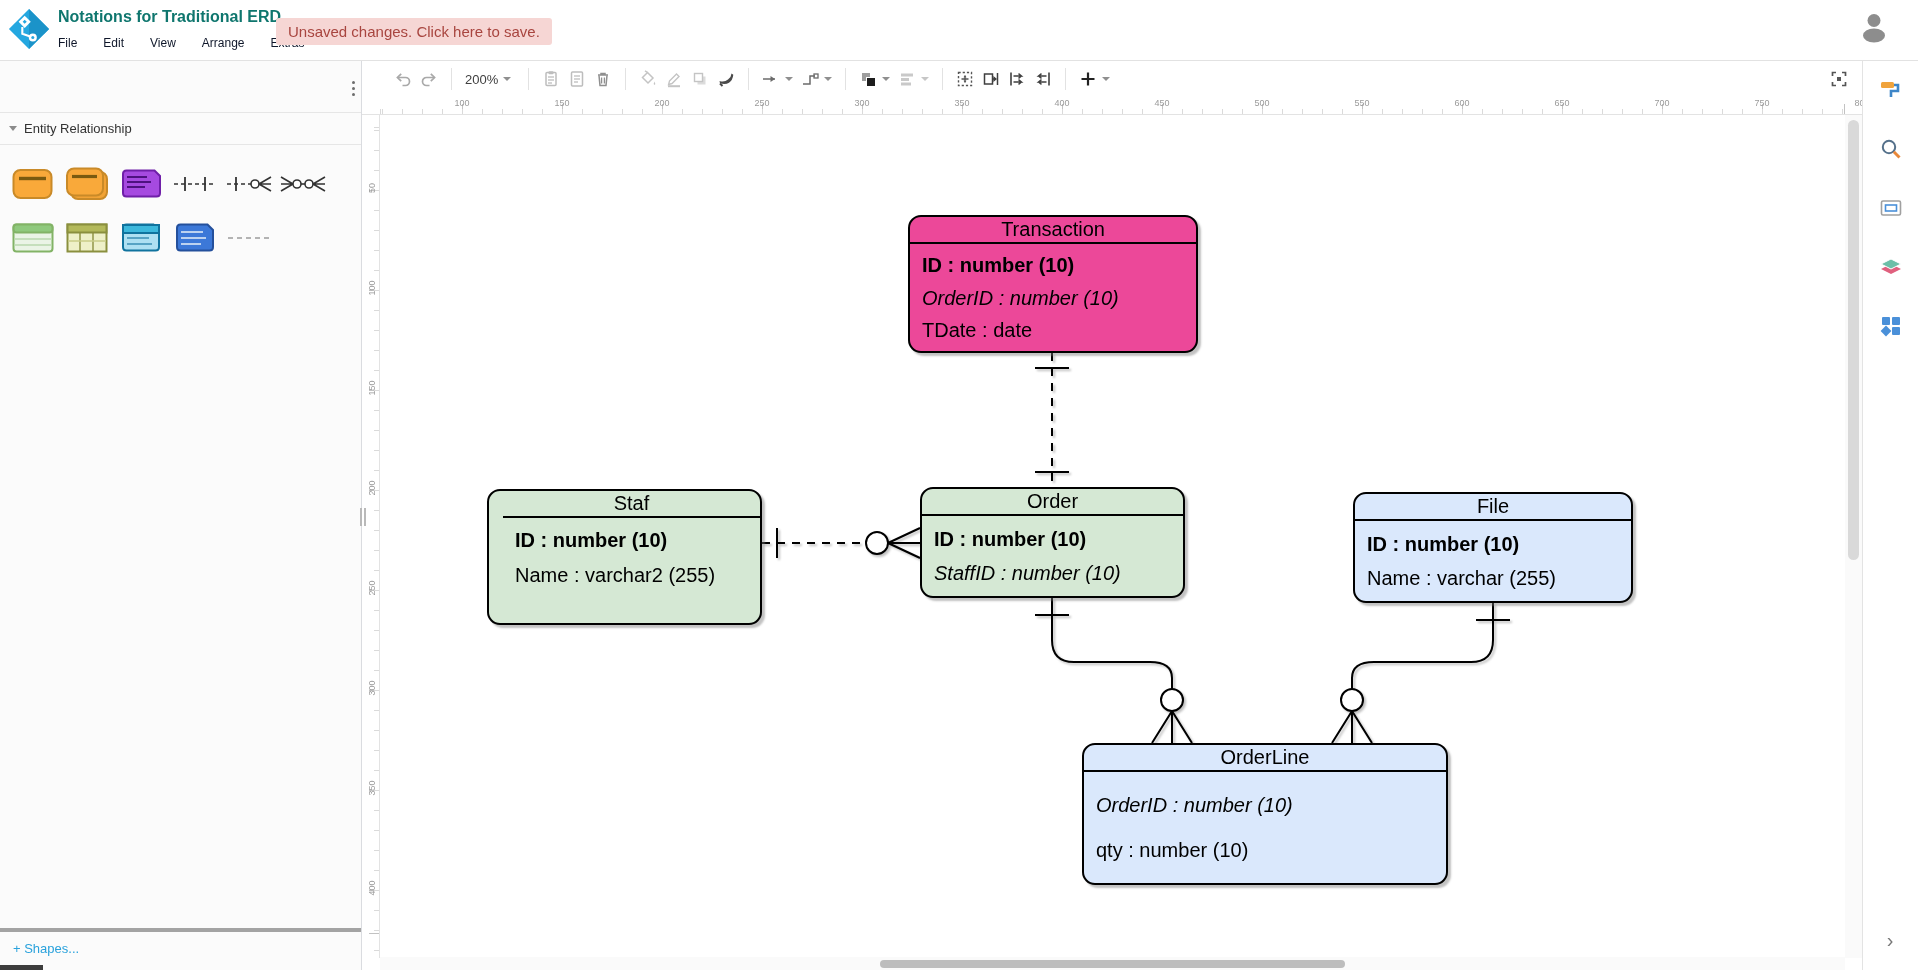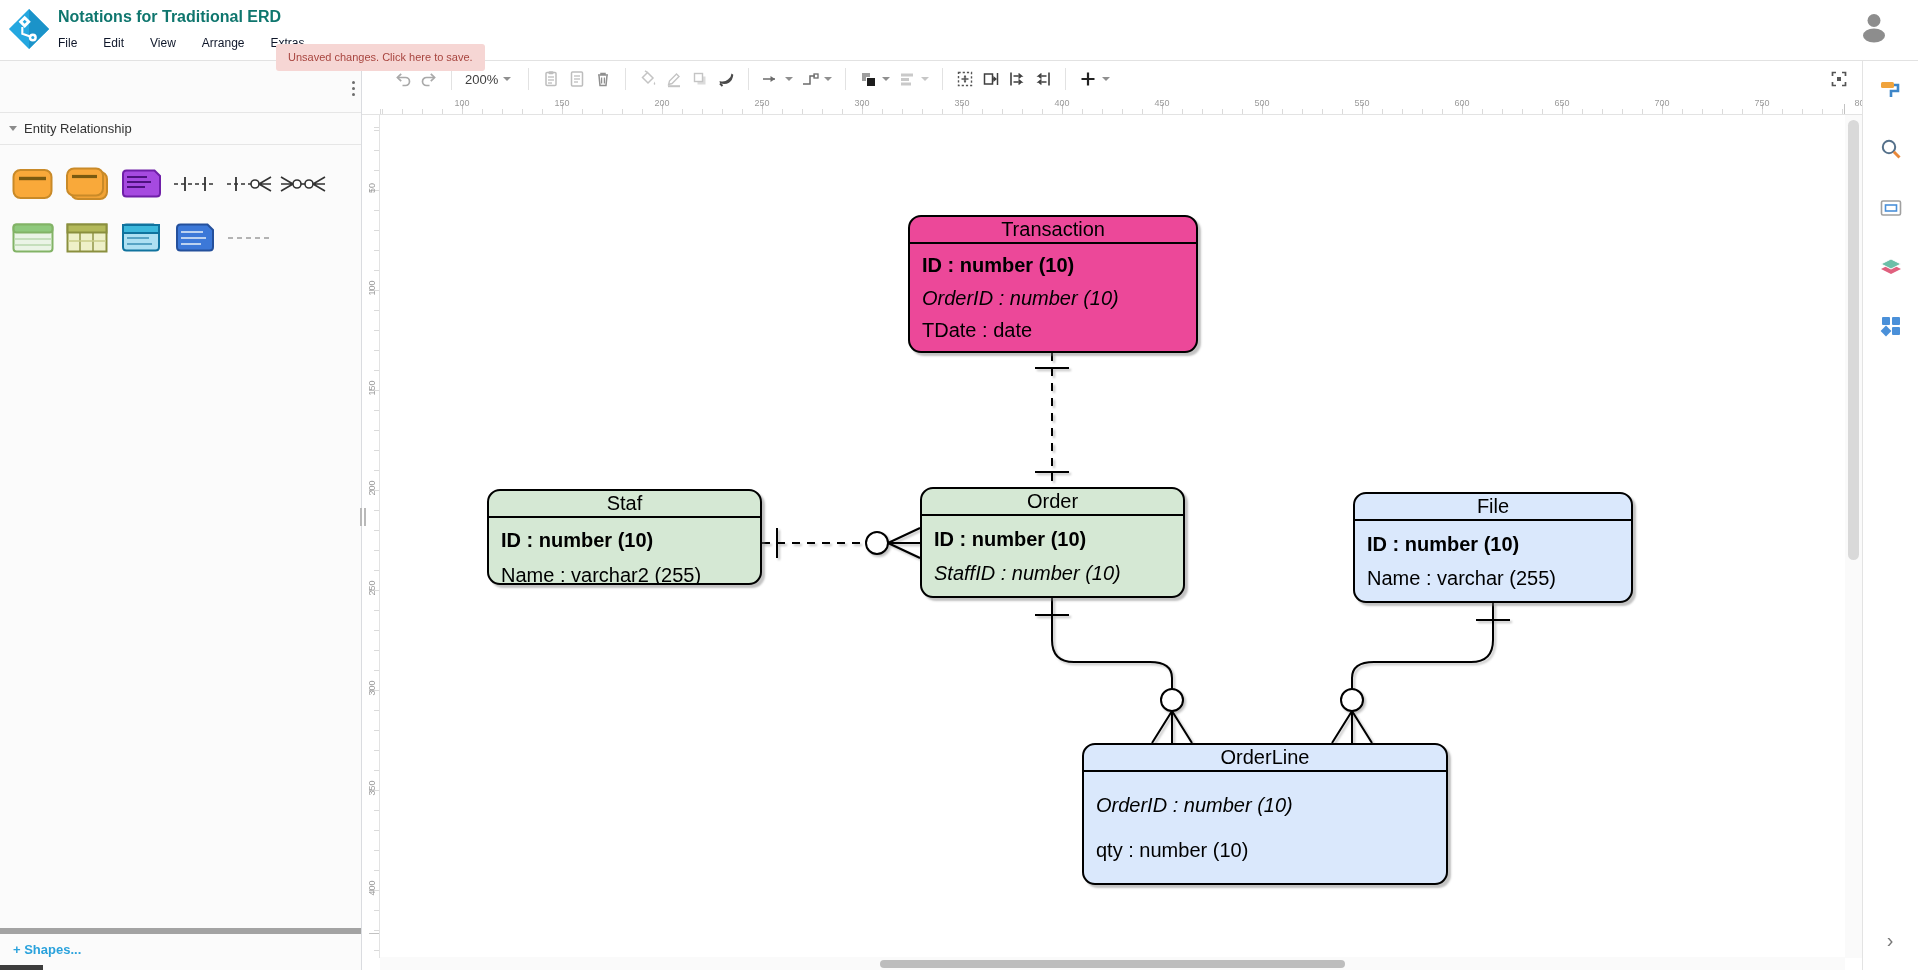--- a/index.html
+++ b/index.html
@@ -6,22 +6,22 @@
   html,body { width:1918px; height:970px; overflow:hidden; background:#fff;
               font-family:"Liberation Sans", sans-serif; }
 
   
   .header { position:absolute; left:0; top:0; width:1918px; height:61px; background:#fff;
             border-bottom:1px solid #e2e2e2; z-index:5; }
   .logo { position:absolute; left:8px; top:8px; width:42px; height:42px; }
   .app-title { position:absolute; left:58px; top:8px; font-size:16px; font-weight:bold; color:#0f766e; }
   .menubar { position:absolute; left:58px; top:36px; display:flex; }
   .menu-item { font-size:12px; color:#0f172a; margin-right:26px; cursor:pointer; }
-  .unsaved-badge { position:absolute; left:276px; top:44px; height:27px; line-height:27px;
-                   padding:0 12px; background:#f6d6d4; color:#a8453f; font-size:11px;
+  .unsaved-badge { position:absolute; left:276px; top:18px; height:27px; line-height:27px;
+                   padding:0 12px; background:#f6d6d4; color:#a8453f; font-size:15px;
                    border-radius:3px; cursor:pointer; white-space:nowrap; }
   .avatar { position:absolute; right:25px; top:8px; width:38px; height:38px; }
 
   
   .sidebar { position:absolute; left:0; top:61px; width:362px; height:909px; background:#fbfbfb;
              border-right:1px solid #dadce0; z-index:4; }
   .search-wrap { position:absolute; left:10px; top:11px; width:325px; height:30px; }
   .search-input { width:100%; height:100%; border:1px solid #d0d0d0; border-radius:4px;
                   padding:0 30px 0 9px; font-size:13px; color:#333; background:#fff; outline:none;
                   font-family:"Liberation Sans", sans-serif;}
@@ -33,23 +33,23 @@
   .sb-divider { position:absolute; left:0; top:51px; width:100%; border-top:1px solid #e6e6e6; }
   .section-head { position:absolute; left:0; top:52px; width:100%; height:32px; display:flex;
                   align-items:center; padding-left:9px; border-bottom:1px solid #e6e6e6;
                   cursor:pointer; background:#fbfbfb; }
   .tri-down { width:0; height:0; border-left:4px solid transparent; border-right:4px solid transparent;
               border-top:5px solid #8b8b8b; margin-right:7px; }
   .section-label { font-size:13px; color:#333; }
   .shape-grid { position:absolute; left:6px; top:96px; width:350px; display:grid;
                 grid-template-columns:repeat(6,54px); grid-auto-rows:54px; }
   .shape-cell { display:flex; align-items:center; justify-content:center; cursor:grab; }
-  .more-shapes { position:absolute; left:0; bottom:5px; width:100%; height:37px; border-top:6px solid #a3a3a3;
+  .more-shapes { position:absolute; left:0; bottom:5px; width:100%; height:37px; border-top:4px solid #a3a3a3;
                  display:flex; align-items:center; padding-left:13px; color:#2aa2dc; font-size:13px;
-                 font-weight:bold; cursor:pointer; background:#fbfbfb;}
+                 font-weight:normal; cursor:pointer; background:#fbfbfb;}
   .sb-scroll-dark { position:absolute; left:0; bottom:0; width:43px; height:5px; background:#3d3d3d; }
 
   
   .toolbar { position:absolute; left:362px; top:61px; width:1500px; height:36px; background:#fff;
              display:flex; align-items:center; padding-left:28px; z-index:4; }
   .tbtn { width:26px; height:26px; display:flex; align-items:center; justify-content:center;
           cursor:pointer; flex:0 0 auto; }
   .tsep { width:1px; height:22px; background:#e2e2e2; margin:0 9px; flex:0 0 auto; }
   .caret { width:0; height:0; border-left:4px solid transparent; border-right:4px solid transparent;
            border-top:4px solid #8f8f8f; margin:0 4px 0 1px; }
@@ -455,21 +455,21 @@
   </svg>
 
 <div class="entity" style="left: 528px; top: 100px; width: 290px; height: 138px; background: #ec4899;">
       <div class="entity-title">Transaction</div>
       <div class="entity-body" style="height: 107px;">
         <div class="entity-row bold">ID : number (10)</div>
         <div class="entity-row italic">OrderID : number (10)</div>
         <div class="entity-row normal">TDate : date</div>
       </div>
     </div>
-    <div class="entity" style="left: 107px; top: 374px; width: 275px; height: 96px; background: rgb(213, 232, 212);">
+    <div class="entity" style="left: 107px; top: 374px; width: 275px; height: 136px; background: rgb(213, 232, 212); padding-left: 14px;">
       <div class="entity-title">Staf</div>
       <div class="entity-body" style="height: 79px;">
         <div class="entity-row bold">ID : number (10)</div>
         <div class="entity-row normal">Name : varchar2 (255)</div>
       </div>
     </div>
     <div class="entity" style="left: 540px; top: 372px; width: 265px; height: 111px; background: rgb(213, 232, 212);">
       <div class="entity-title">Order</div>
       <div class="entity-body" style="height: 80px;">
         <div class="entity-row bold">ID : number (10)</div>

